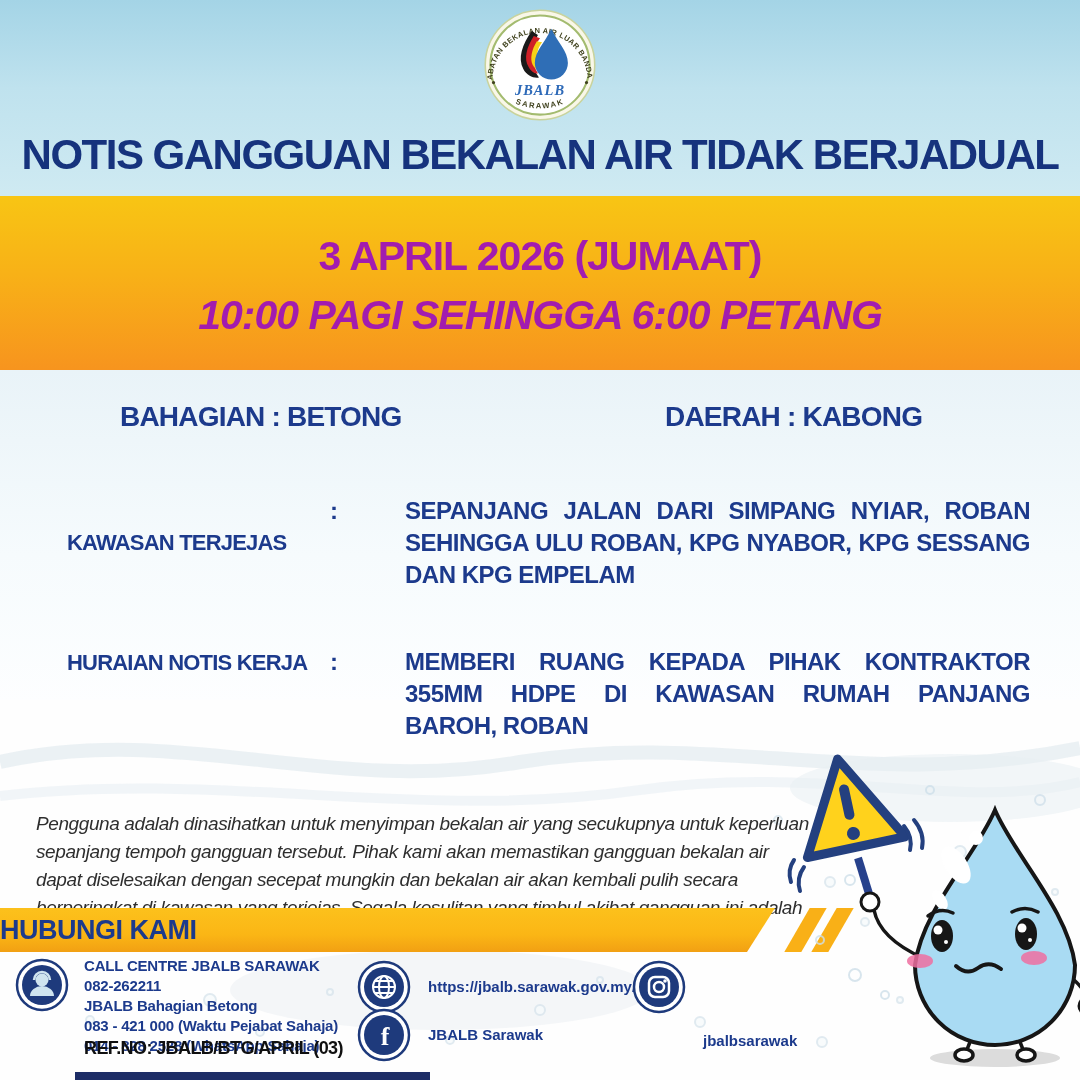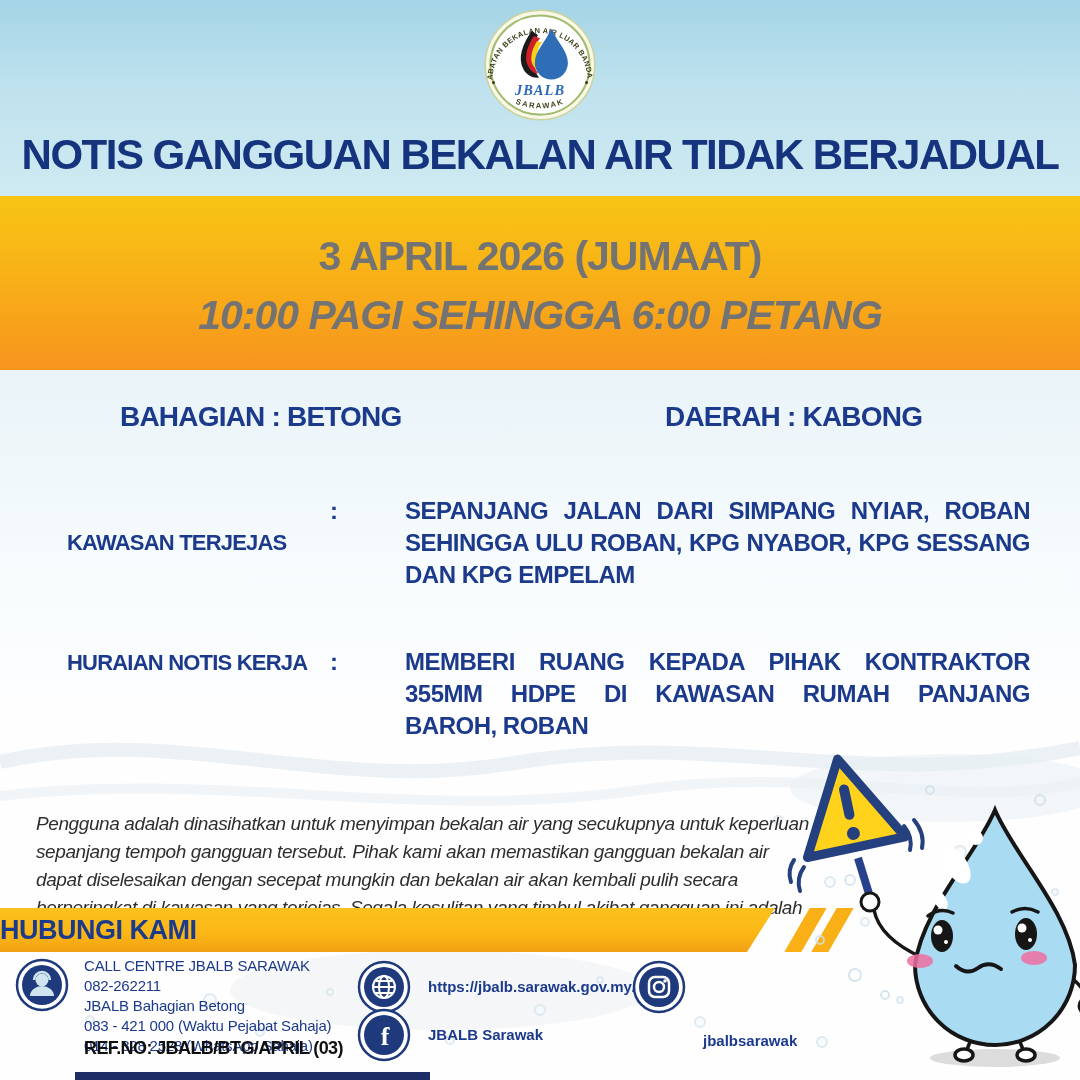--- a/index.html
+++ b/index.html
@@ -16,21 +16,21 @@
     background:linear-gradient(180deg,#e9f3f8 0%,#f6fbfd 55%,#fdfeff 100%);}
   .band-water{position:absolute;left:0;top:700px;width:1080px;height:380px;background:#fefefe;}
 
   
   .logo{position:absolute;left:478px;top:6px;width:124px;height:116px;}
 
   
   .title{position:absolute;left:0;top:131px;width:1080px;text-align:center;
     font-size:42px;font-weight:700;letter-spacing:-1.5px;color:#16337d;white-space:nowrap;}
   .date-line{position:absolute;left:0;width:1080px;text-align:center;
-    font-size:41px;font-weight:700;letter-spacing:-1px;color:#737373;white-space:nowrap;}
+    font-size:41px;font-weight:700;letter-spacing:-1px;color:#a21caf;white-space:nowrap;}
   .date-line.l1{top:233px;}
   .date-line.l2{top:292px;font-style:italic;}
 
   
   .region{position:absolute;top:401px;width:1080px;color:#1c3a8c;font-weight:700;
     font-size:28px;letter-spacing:-0.8px;white-space:nowrap;}
   .region .bahagian{position:absolute;left:120px;top:0;}
   .region .daerah{position:absolute;left:665px;top:0;}
 
   
@@ -58,21 +58,21 @@
   .bar-stripe.s1{left:797px;}
   .bar-stripe.s2{left:824px;}
 
   
   .cicon{position:absolute;width:54px;height:54px;}
   .icon-operator{left:15px;top:958px;}
   .icon-globe{left:357px;top:960px;}
   .icon-facebook{left:357px;top:1008px;}
   .icon-instagram{left:632px;top:960px;}
   .cc-block{position:absolute;left:84px;top:956px;color:#1c3a8c;
-    font-size:15px;font-weight:400;line-height:20px;letter-spacing:-0.2px;white-space:nowrap;}
+    font-size:15px;font-weight:700;line-height:20px;letter-spacing:-0.2px;white-space:nowrap;}
   .ctext{position:absolute;color:#1c3a8c;font-weight:700;white-space:nowrap;}
   .t-web{left:428px;top:978px;font-size:15px;}
   .t-fb{left:428px;top:1026px;font-size:15px;}
   .t-ig{left:703px;top:1032px;font-size:15px;}
   .ref-no{position:absolute;left:84px;top:1038px;color:#101010;
     font-size:18px;font-weight:700;letter-spacing:-0.6px;white-space:nowrap;}
   .bottom-strip{position:absolute;left:75px;top:1072px;width:355px;height:8px;background:#1d2d66;}
 
   .mascot{position:absolute;left:780px;top:740px;width:300px;height:340px;}
   .waterfx{position:absolute;left:0;top:700px;width:1080px;height:380px;}

